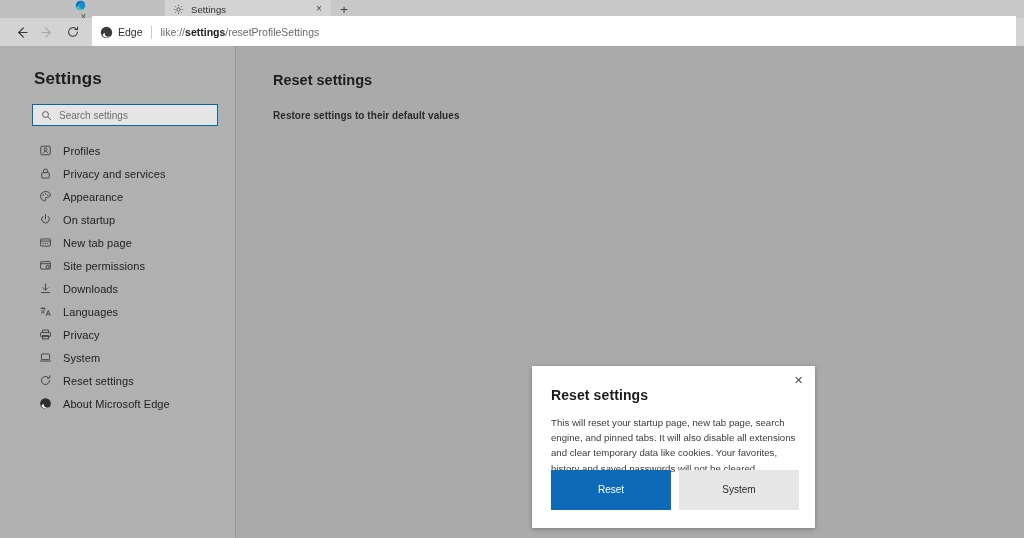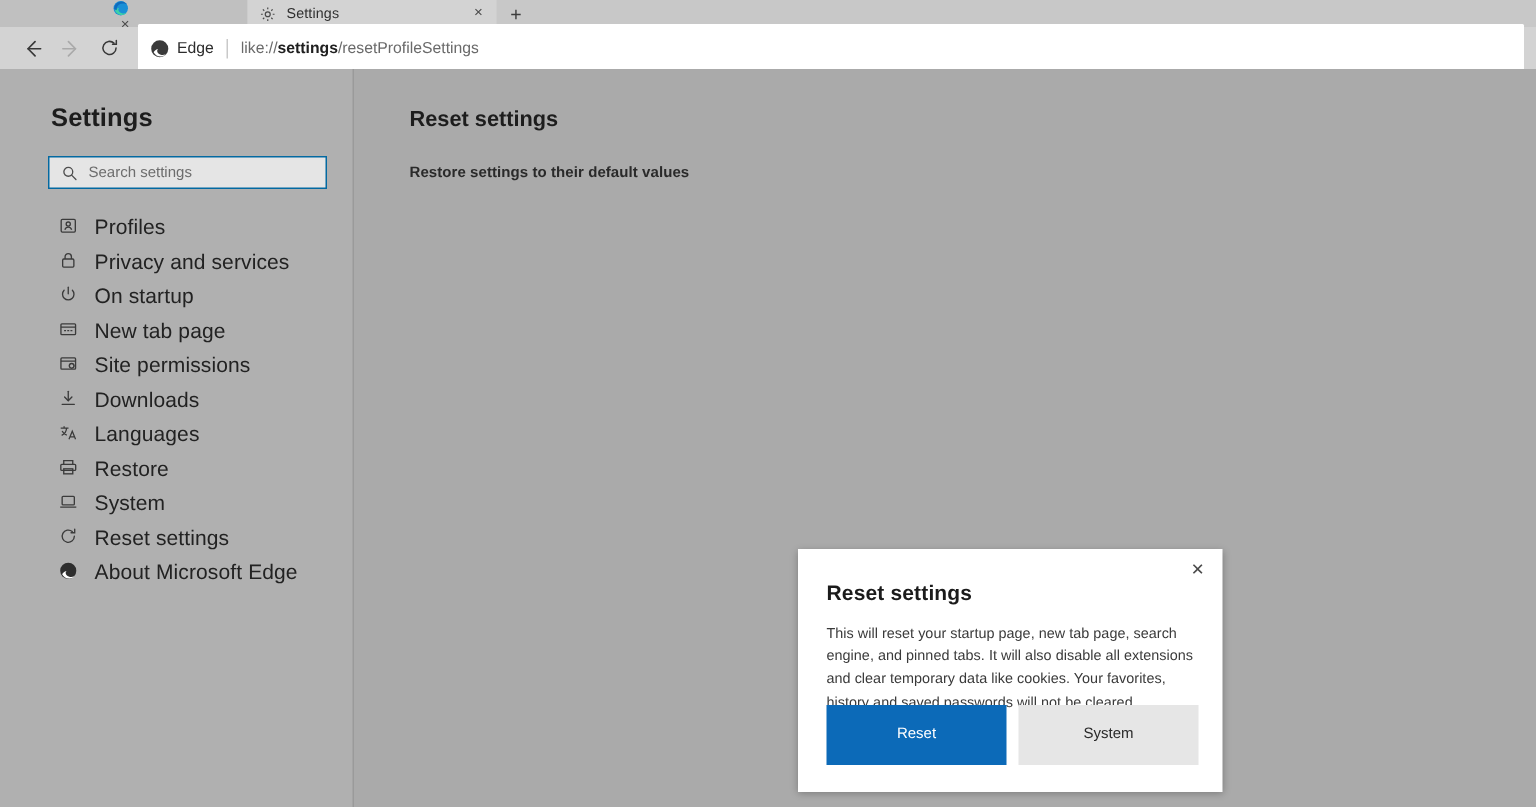--- a/index.html
+++ b/index.html
@@ -196,21 +196,21 @@
     cursor: default;
   }
   .nav-item-icon {
     width: 14px; height: 14px;
     flex: 0 0 14px;
     margin-right: 11px;
     display: flex; align-items: center; justify-content: center;
     color: #3b3b3b;
   }
   .nav-item-label {
-    font-size: 14px;
+    font-size: 11px;
     color: #222222;
     letter-spacing: 0.08px;
     white-space: nowrap;
   }
 
   
   .content {
     position: absolute;
     top: 0; left: 237px;
     width: 787px;
@@ -388,20 +388,31 @@
         <li class="nav-item">
           <span class="nav-item-icon">
             <svg width="13" height="13" viewBox="0 0 16 16" fill="none" stroke="#3b3b3b" stroke-width="1.1">
               <rect x="3.4" y="7" width="9.2" height="6.6" rx="0.9"></rect>
               <path d="M5.4 7V5.1a2.6 2.6 0 0 1 5.2 0V7"></path>
             </svg>
           </span>
           <span class="nav-item-label">Privacy and services</span>
         </li>
 
+        <li class="nav-item">
+          <span class="nav-item-icon">
+            <svg width="13" height="13" viewBox="0 0 16 16" fill="none" stroke="#3b3b3b" stroke-width="1.1">
+              <path d="M8 1.9c-3.4 0-6.1 2.6-6.1 5.8 0 3.2 2.6 5.5 5.1 5.5 1 0 1.5-0.6 1.5-1.3 0-0.9-0.7-1-0.7-1.7 0-0.6 0.5-1 1.2-1h1.4c2 0 3.6-1.5 3.6-3.4 0-2.2-2.3-3.9-6-3.9z"></path>
+              <circle cx="5.1" cy="6.1" r="0.85" fill="#3b3b3b" stroke="none"></circle>
+              <circle cx="8.1" cy="4.8" r="0.85" fill="#3b3b3b" stroke="none"></circle>
+              <circle cx="11" cy="6.4" r="0.85" fill="#3b3b3b" stroke="none"></circle>
+            </svg>
+          </span>
+          <span class="nav-item-label">Appearance</span>
+        </li>
 
         <li class="nav-item">
           <span class="nav-item-icon">
             <svg width="13" height="13" viewBox="0 0 16 16" fill="none" stroke="#3b3b3b" stroke-width="1.1" stroke-linecap="round">
               <path d="M4.6 4.3a4.7 4.7 0 1 0 6.8 0"></path>
                 <path d="M8 1.8v5.4"></path>
             </svg>
           </span>
           <span class="nav-item-label">On startup</span>
         </li>
@@ -451,21 +462,21 @@
         </li>
 
         <li class="nav-item">
           <span class="nav-item-icon">
             <svg width="13" height="13" viewBox="0 0 16 16" fill="none" stroke="#3b3b3b" stroke-width="1.1">
               <path d="M4.3 5.6V2.6h7.4v3"></path>
                 <rect x="1.9" y="5.6" width="12.2" height="5" rx="0.8"></rect>
               <rect x="4.3" y="9.3" width="7.4" height="4.1"></rect>
             </svg>
           </span>
-          <span class="nav-item-label">Restore</span>
+          <span class="nav-item-label">Privacy</span>
         </li>
 
         <li class="nav-item">
           <span class="nav-item-icon">
             <svg width="13" height="13" viewBox="0 0 16 16" fill="none" stroke="#3b3b3b" stroke-width="1.1">
               <rect x="3" y="3.6" width="10" height="7" rx="0.8"></rect>
                 <path d="M1.4 12.4h13.2"></path>
             </svg>
           </span>
           <span class="nav-item-label">System</span>

